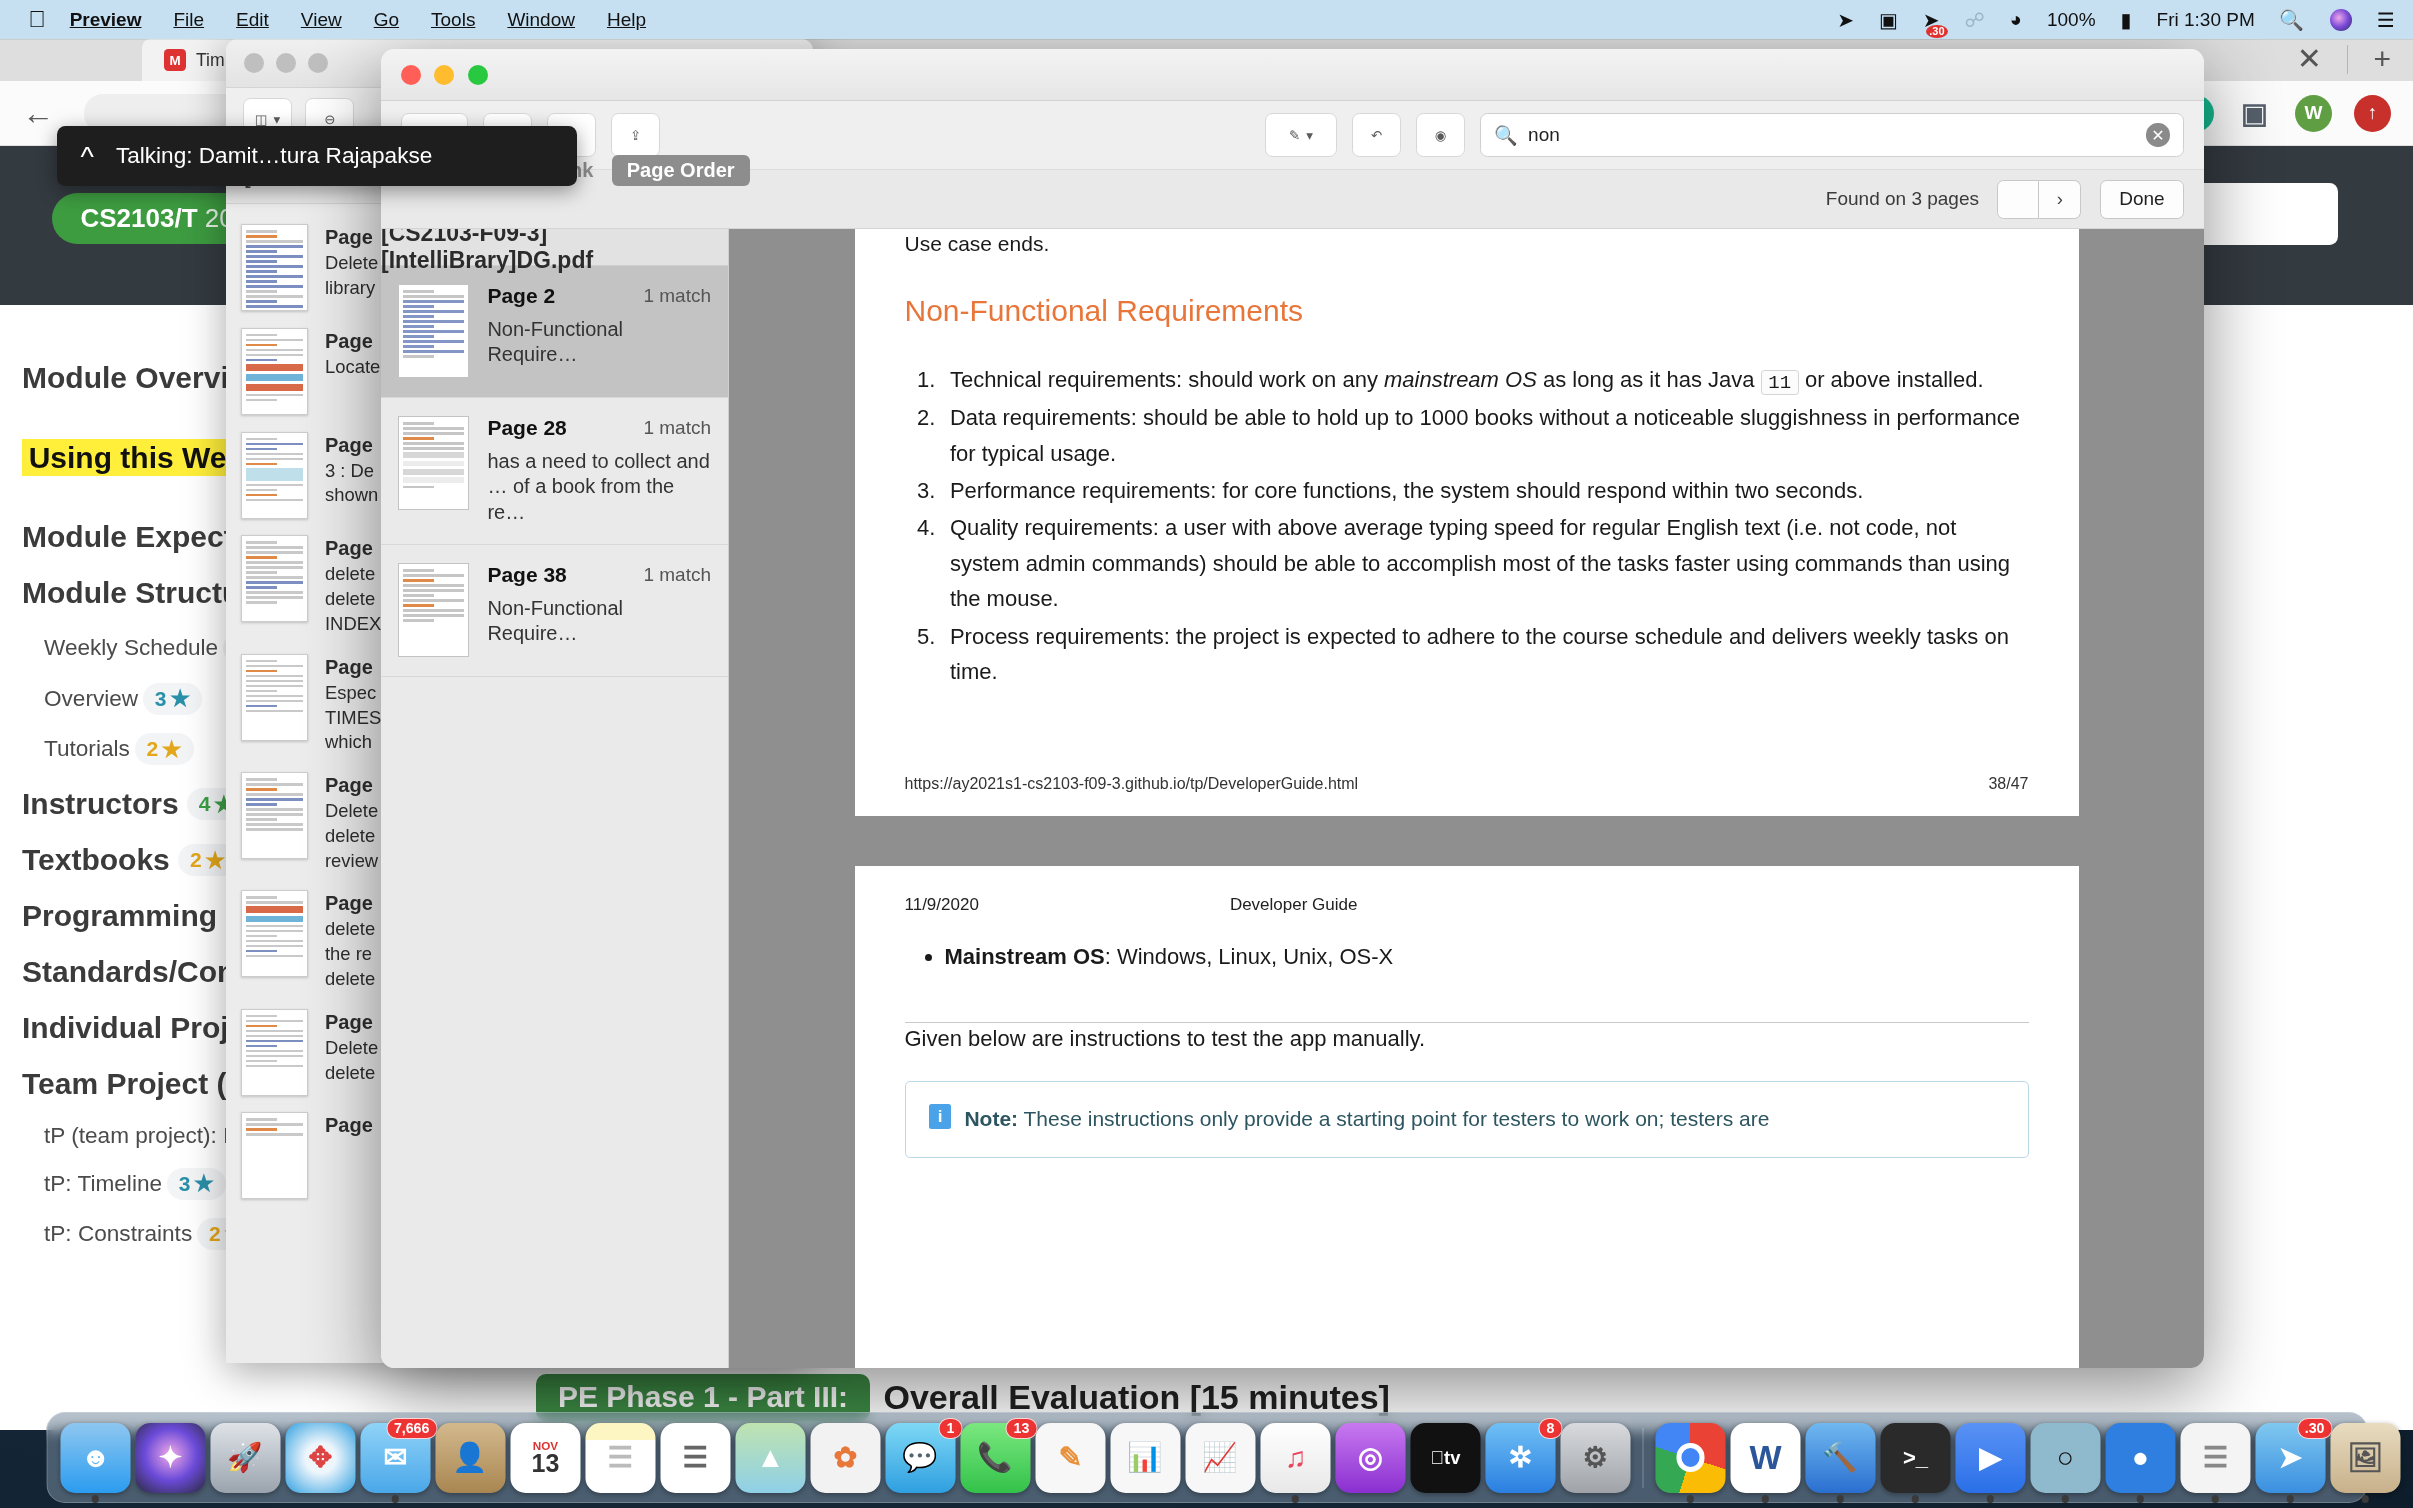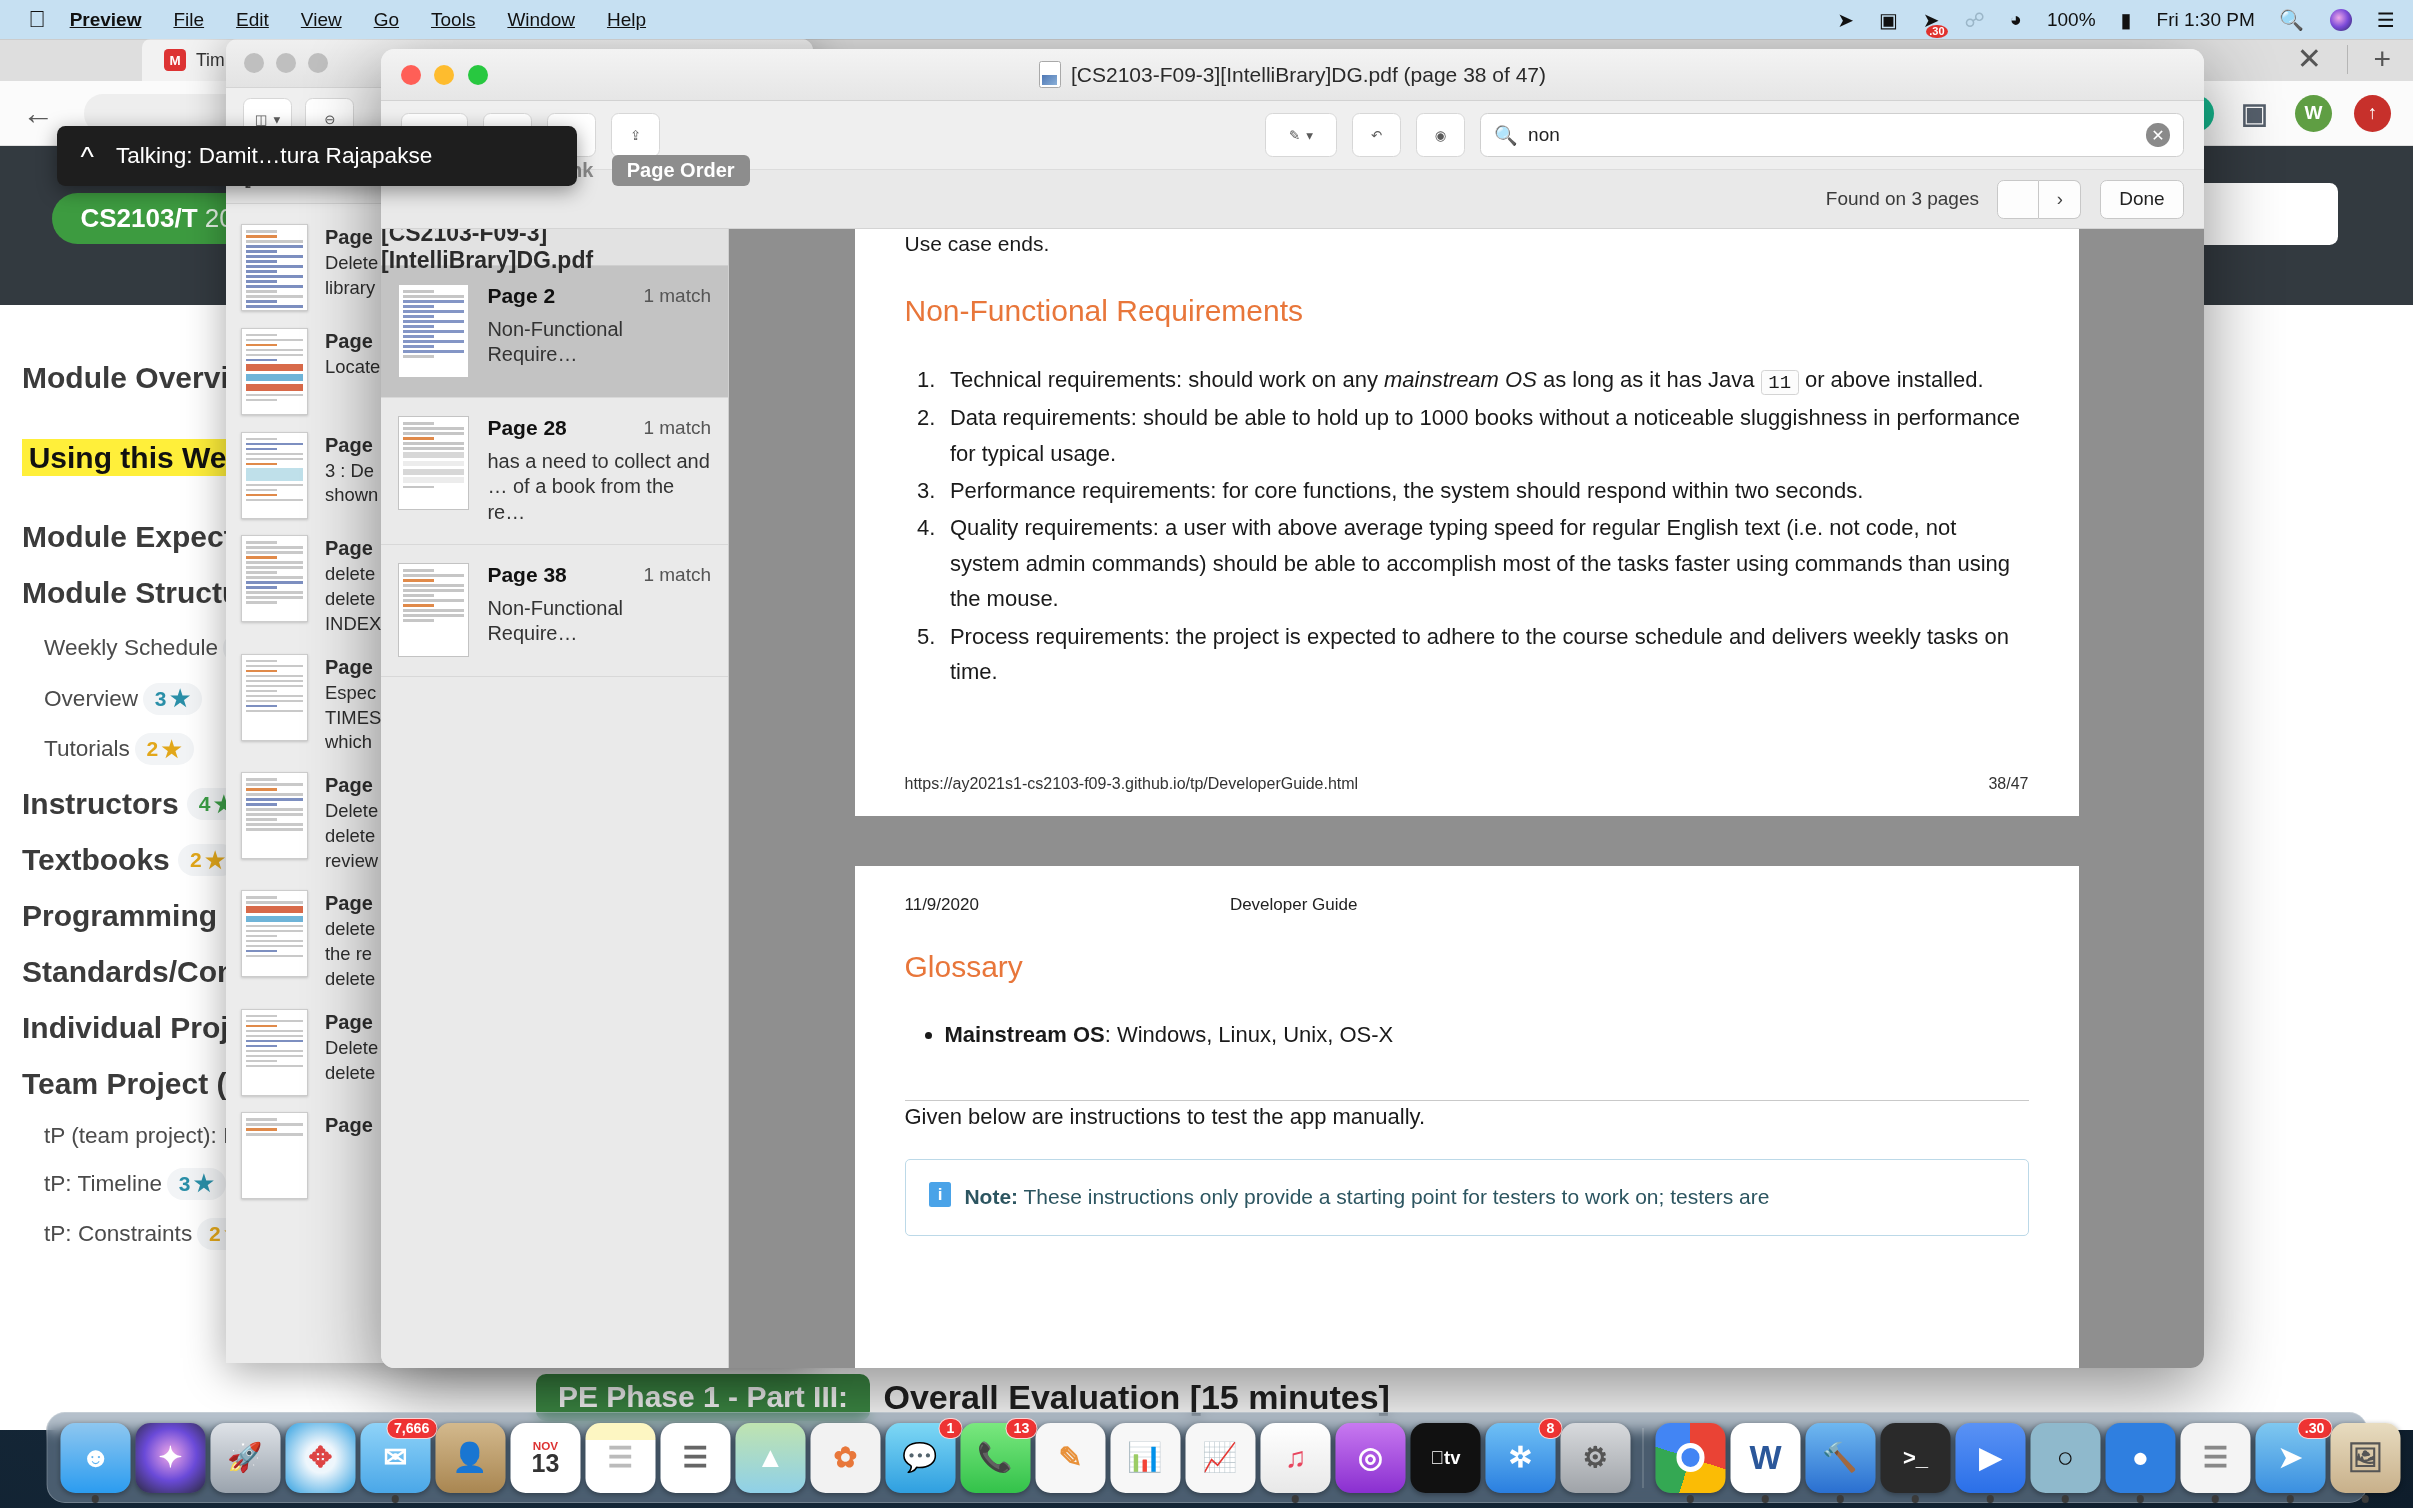--- a/index.html
+++ b/index.html
@@ -609,24 +609,20 @@
     </div>
   </div>
 </div>
 
 <div id="prev2">
 
   <div class="titlebar">
     <span class="tl r"></span>
     <span class="tl y"></span>
     <span class="tl g"></span>
-    <div class="wtitle">
-      <span class="docicon"></span>
-      <span>[CS2103-F09-3][IntelliBrary]DG.pdf (page 38 of 47)</span>
-    </div>
   </div>
 
   <div class="tb2">
     <div class="tbtn" style="min-width:67px;">◫<span style="font-size:13.4px">▾</span></div>
     <div class="tbtn">⊖</div>
     <div class="tbtn">⊕</div>
     <div class="tbtn">⇪</div>
     <span class="spacer"></span>
     <div class="tbtn" style="min-width:72px;">✎<span style="font-size:13.4px">▾</span></div>
     <div class="tbtn">↶</div>
@@ -743,21 +739,20 @@
         </div>
       </div>
 
       <div class="pdf-gap"></div>
 
       <div class="pdfpage p2">
         <div class="pghdr">
           <span>11/9/2020</span>
           <span class="c">Developer Guide</span>
         </div>
-        <div class="h2">Glossary</div>
         <ul class="gloss">
           <li>
             <b>Mainstream OS</b><span>: Windows, Linux, Unix, OS-X</span>
           </li>
         </ul>
         <hr class="rule">
         <div class="plain">Given below are instructions to test the app manually.</div>
         <div class="notebox">
           <span class="infoic">i</span>
           <div>

